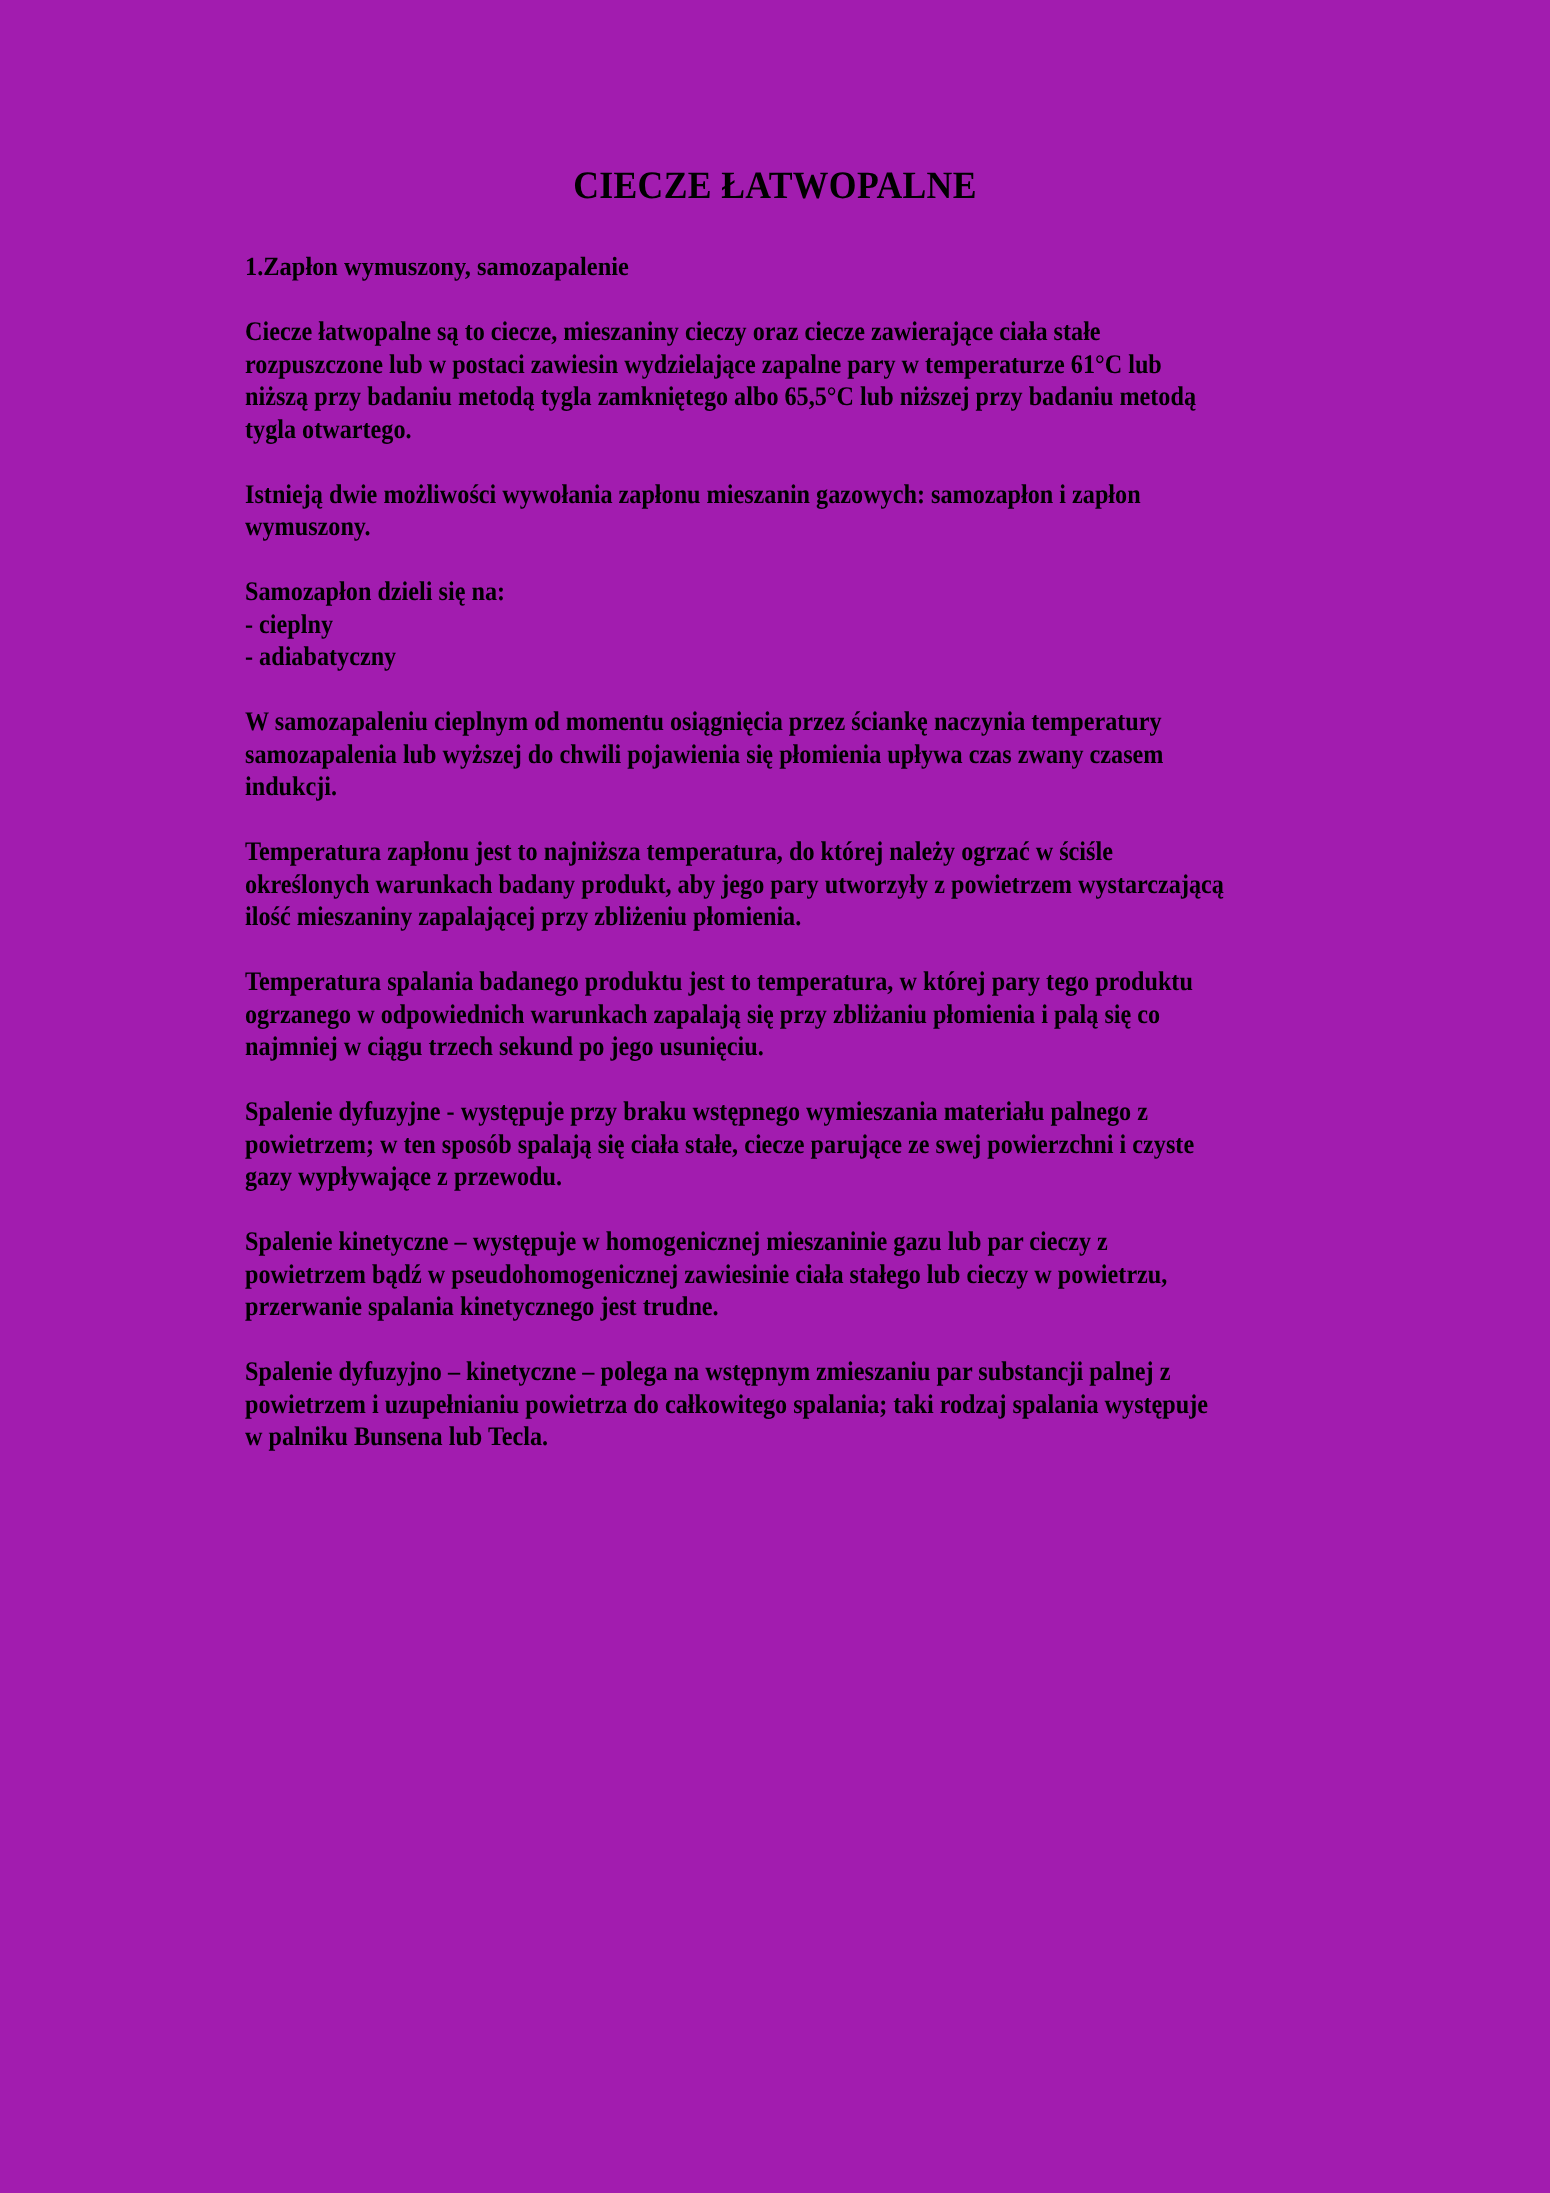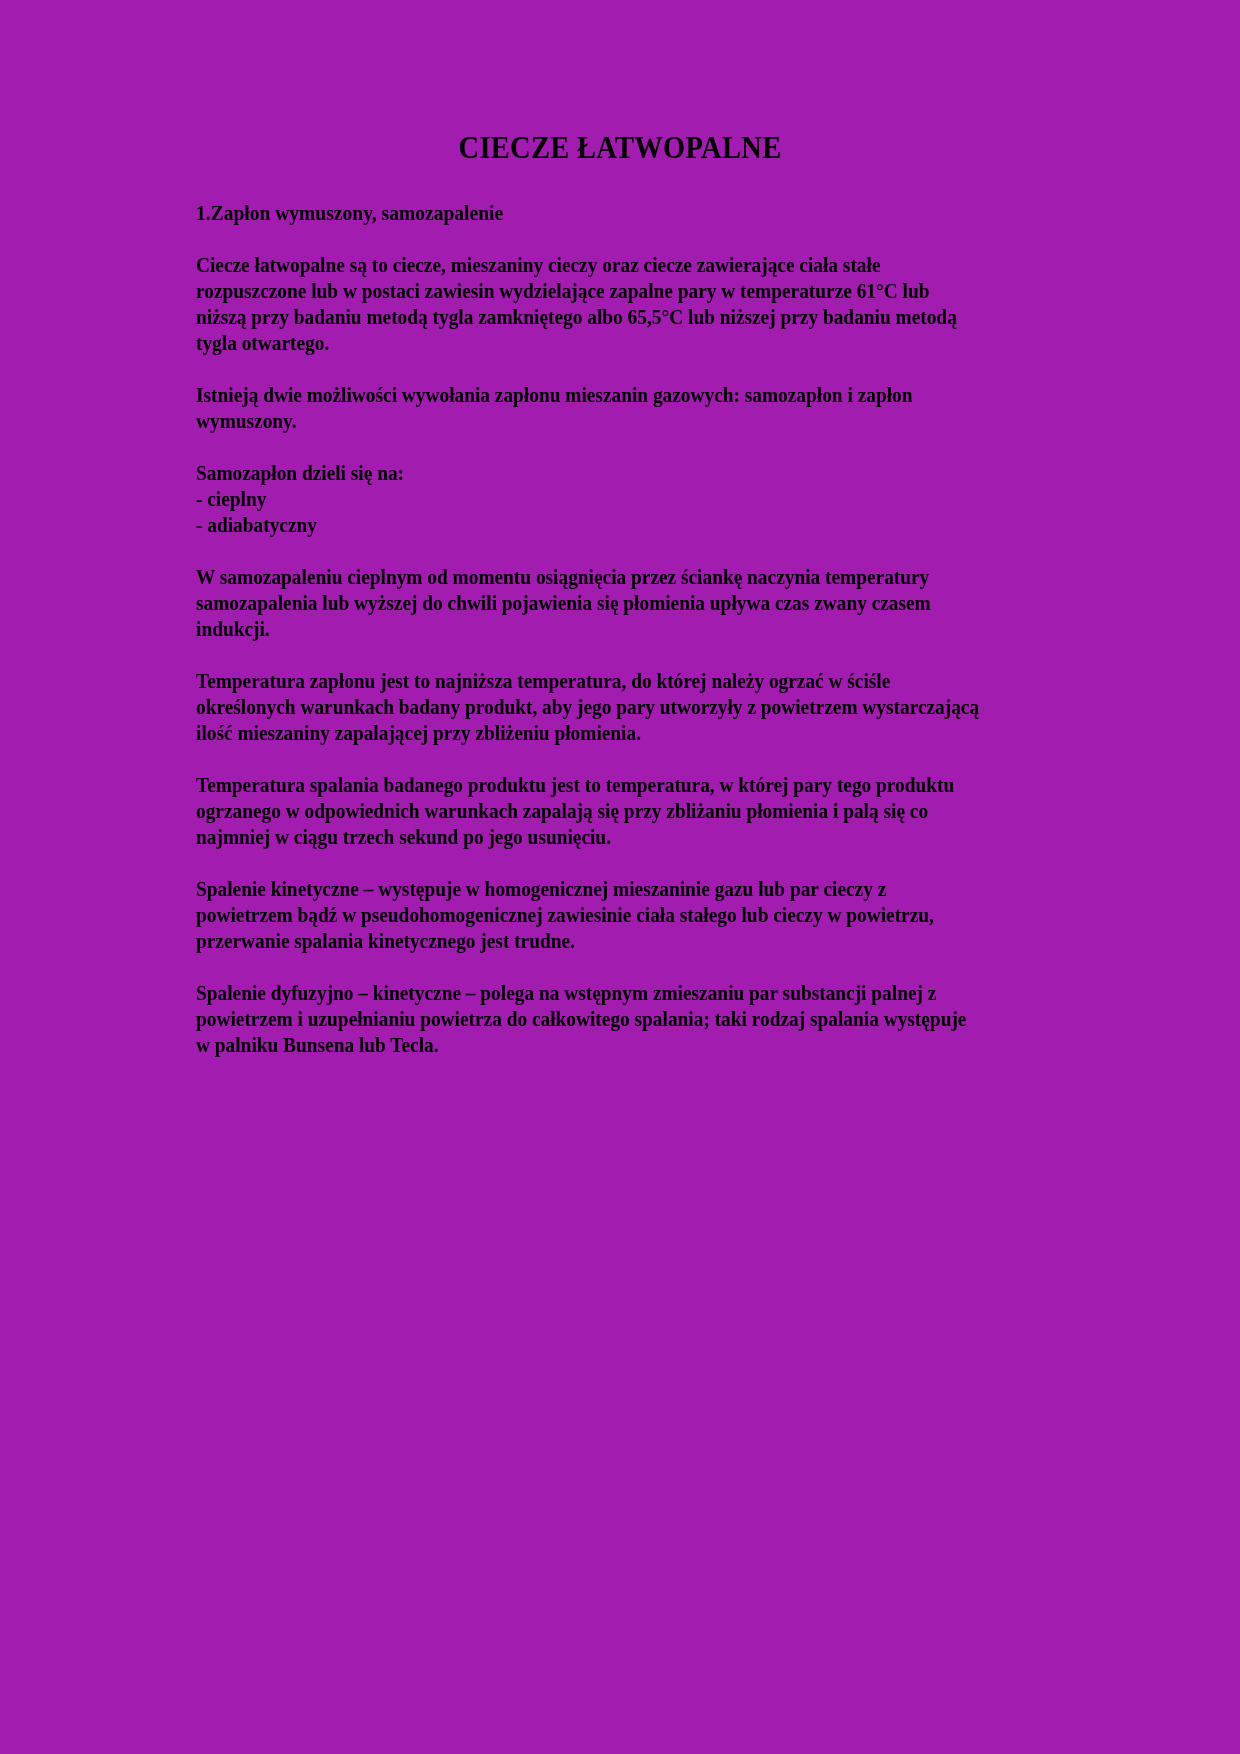--- a/index.html
+++ b/index.html
@@ -103,20 +103,25 @@
       <span class="line">określonych warunkach badany produkt, aby jego pary utworzyły z powietrzem wystarczającą</span>
       <span class="line">ilość mieszaniny zapalającej przy zbliżeniu płomienia.</span>
     </div>
 
     <div class="para">
       <span class="line">Temperatura spalania badanego produktu jest to temperatura, w której pary tego produktu</span>
       <span class="line">ogrzanego w odpowiednich warunkach zapalają się przy zbliżaniu płomienia i palą się co</span>
       <span class="line">najmniej w ciągu trzech sekund po jego usunięciu.</span>
     </div>
 
+    <div class="para">
+      <span class="line">Spalenie dyfuzyjne  - występuje przy braku wstępnego wymieszania materiału palnego z</span>
+      <span class="line">powietrzem; w ten sposób spalają się ciała stałe, ciecze parujące ze swej powierzchni i czyste</span>
+      <span class="line">gazy wypływające z przewodu.</span>
+    </div>
 
     <div class="para">
       <span class="line">Spalenie kinetyczne – występuje w homogenicznej mieszaninie gazu lub par cieczy z</span>
       <span class="line">powietrzem bądź w pseudohomogenicznej zawiesinie ciała stałego lub cieczy w powietrzu,</span>
       <span class="line">przerwanie spalania kinetycznego jest trudne.</span>
     </div>
 
     <div class="para">
       <span class="line">Spalenie dyfuzyjno – kinetyczne – polega na wstępnym zmieszaniu par substancji palnej z</span>
       <span class="line">powietrzem i uzupełnianiu powietrza do całkowitego spalania; taki rodzaj spalania występuje</span>

